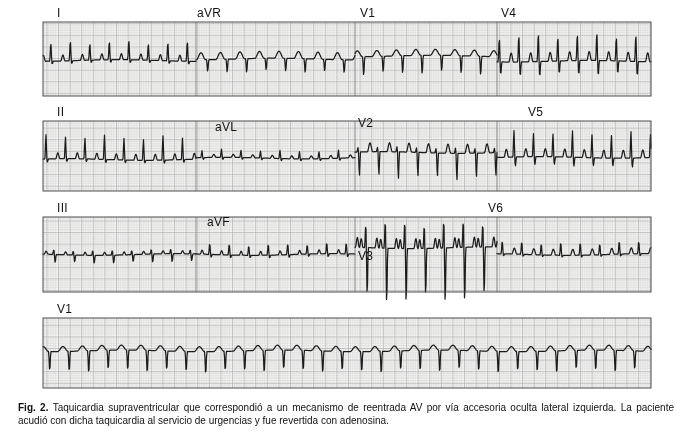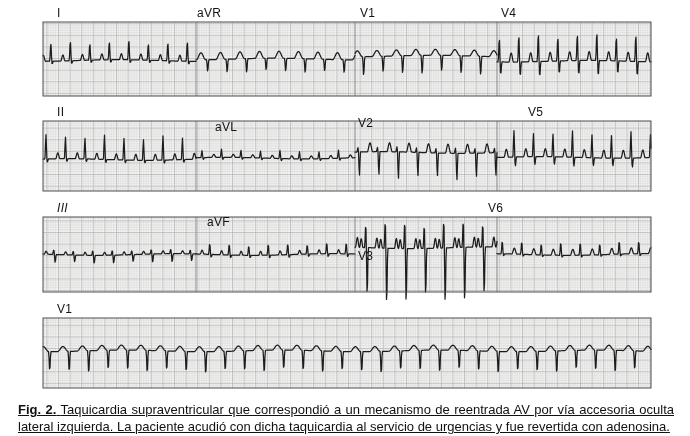--- a/index.html
+++ b/index.html
@@ -15,25 +15,24 @@
     position:absolute;
     font-size:12px;
     font-weight:400;
     color:#141414;
     letter-spacing:0.3px;
     white-space:nowrap;
   }
   .caption{
     position:absolute;
     left:18px;top:401px;width:656px;
-    font-size:13px;
+    font-size:10px;
     line-height:1.32;
     color:#111111;
     text-align:justify;
-    text-decoration:underline;
   }
   .caption .cap-label{font-weight:bold;}
 </style>
 </head>
 <body>
 
 <div class="page">
   <svg id="ecg-svg" width="690" height="436" viewBox="0 0 690 436" xmlns="http://www.w3.org/2000/svg">
       <defs>
         <pattern id="ecggrid" width="11.6" height="11.6" patternUnits="userSpaceOnUse">
@@ -78,20 +77,20 @@
     </svg>
   <div id="labels">
       <div class="lead-label" style="left: 57px; top: 6px;">I</div>
       <div class="lead-label" style="left: 197px; top: 6px;">aVR</div>
       <div class="lead-label" style="left: 360px; top: 6px;">V1</div>
       <div class="lead-label" style="left: 501px; top: 6px;">V4</div>
       <div class="lead-label" style="left: 57px; top: 105px;">II</div>
       <div class="lead-label" style="left: 215px; top: 105px; margin-top: 15px;">aVL</div>
       <div class="lead-label" style="left: 358px; top: 116px;">V2</div>
       <div class="lead-label" style="left: 528px; top: 105px;">V5</div>
-      <div class="lead-label" style="left: 57px; top: 201px; font-style: italic;">III</div>
+      <div class="lead-label" style="left: 57px; top: 201px;">III</div>
       <div class="lead-label" style="left: 207px; top: 201px; margin-top: 14px;">aVF</div>
       <div class="lead-label" style="left: 358px; top: 201px; margin-top: 48px;">V3</div>
       <div class="lead-label" style="left: 488px; top: 201px;">V6</div>
       <div class="lead-label" style="left: 57px; top: 302px;">V1</div>
     </div>
   <div class="caption"><span class="cap-label">Fig. 2.</span> <span>Taquicardia supraventricular que correspondió a un mecanismo de reentrada AV por vía accesoria oculta lateral izquierda. La paciente acudió con dicha taquicardia al servicio de urgencias y fue revertida con adenosina.</span></div>
 </div>
 
 </body></html>

